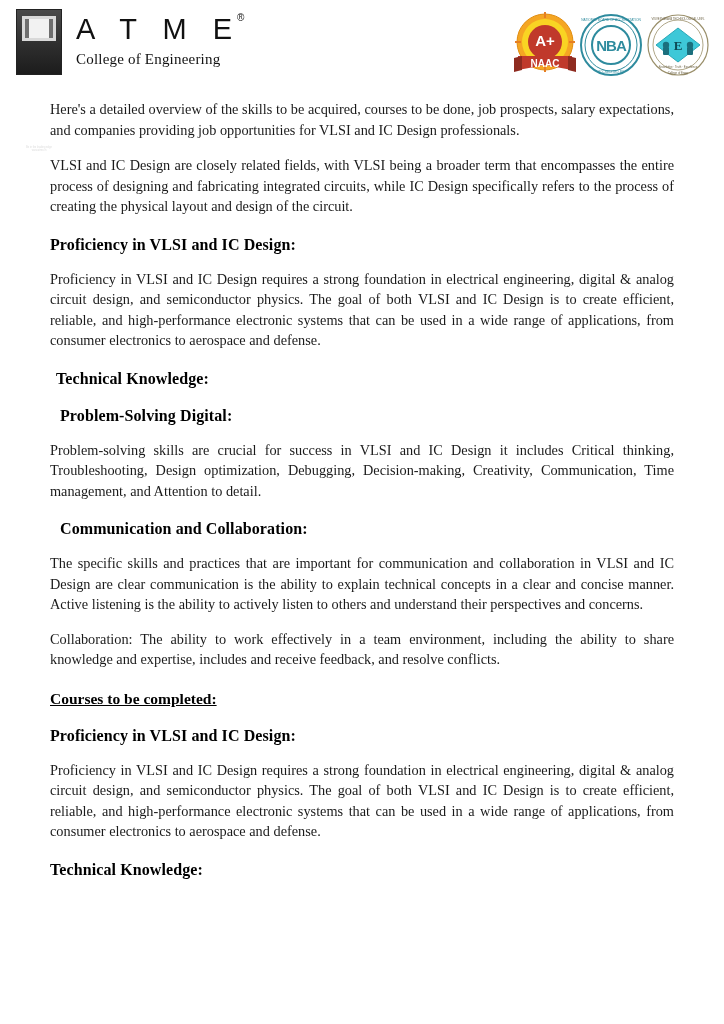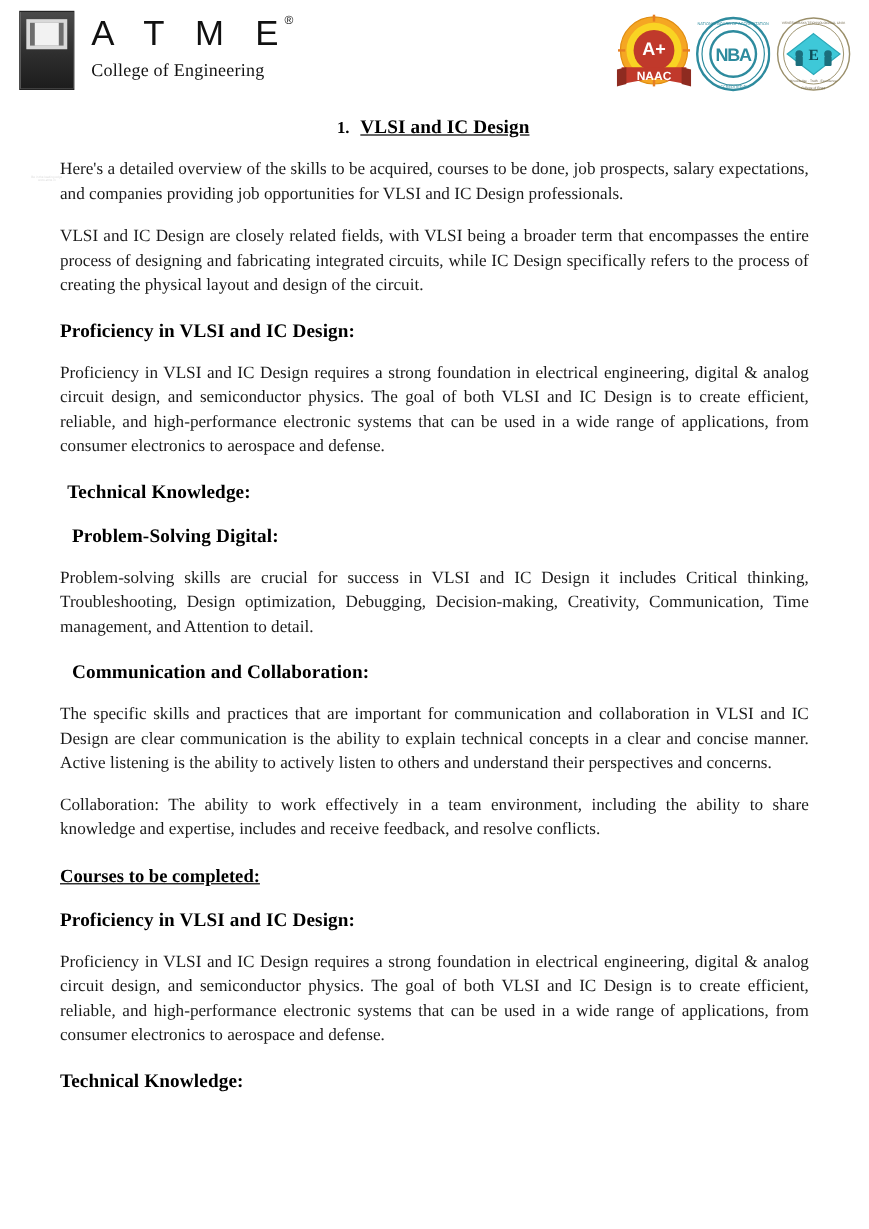--- a/index.html
+++ b/index.html
@@ -301,23 +301,20 @@
             <text x="32" y="62" text-anchor="middle">College of Engg.</text>
           </g>
         </svg>
       </span>
     </div>
   </div>
 
 
   <div class="content">
 
-    <div class="doc-heading">
-      <span class="num">1.</span><span class="ttl">VLSI and IC Design</span>
-    </div>
 
     <p class="body">Here's a detailed overview of the skills to be acquired, courses to be done, job prospects, salary expectations, and companies providing job opportunities for VLSI and IC Design professionals.</p>
 
     <p class="body">VLSI and IC Design are closely related fields, with VLSI being a broader term that encompasses the entire process of designing and fabricating integrated circuits, while IC Design specifically refers to the process of creating the physical layout and design of the circuit.</p>
 
 
     <h3 class="sub">Proficiency in VLSI and IC Design:</h3>
     <p class="body">Proficiency in VLSI and IC Design requires a strong foundation in electrical engineering, digital &amp; analog circuit design, and semiconductor physics. The goal of both VLSI and IC Design is to create efficient, reliable, and high-performance electronic systems that can be used in a wide range of applications, from consumer electronics to aerospace and defense.</p>
 
     <h3 class="sub indent">Technical Knowledge:</h3>

